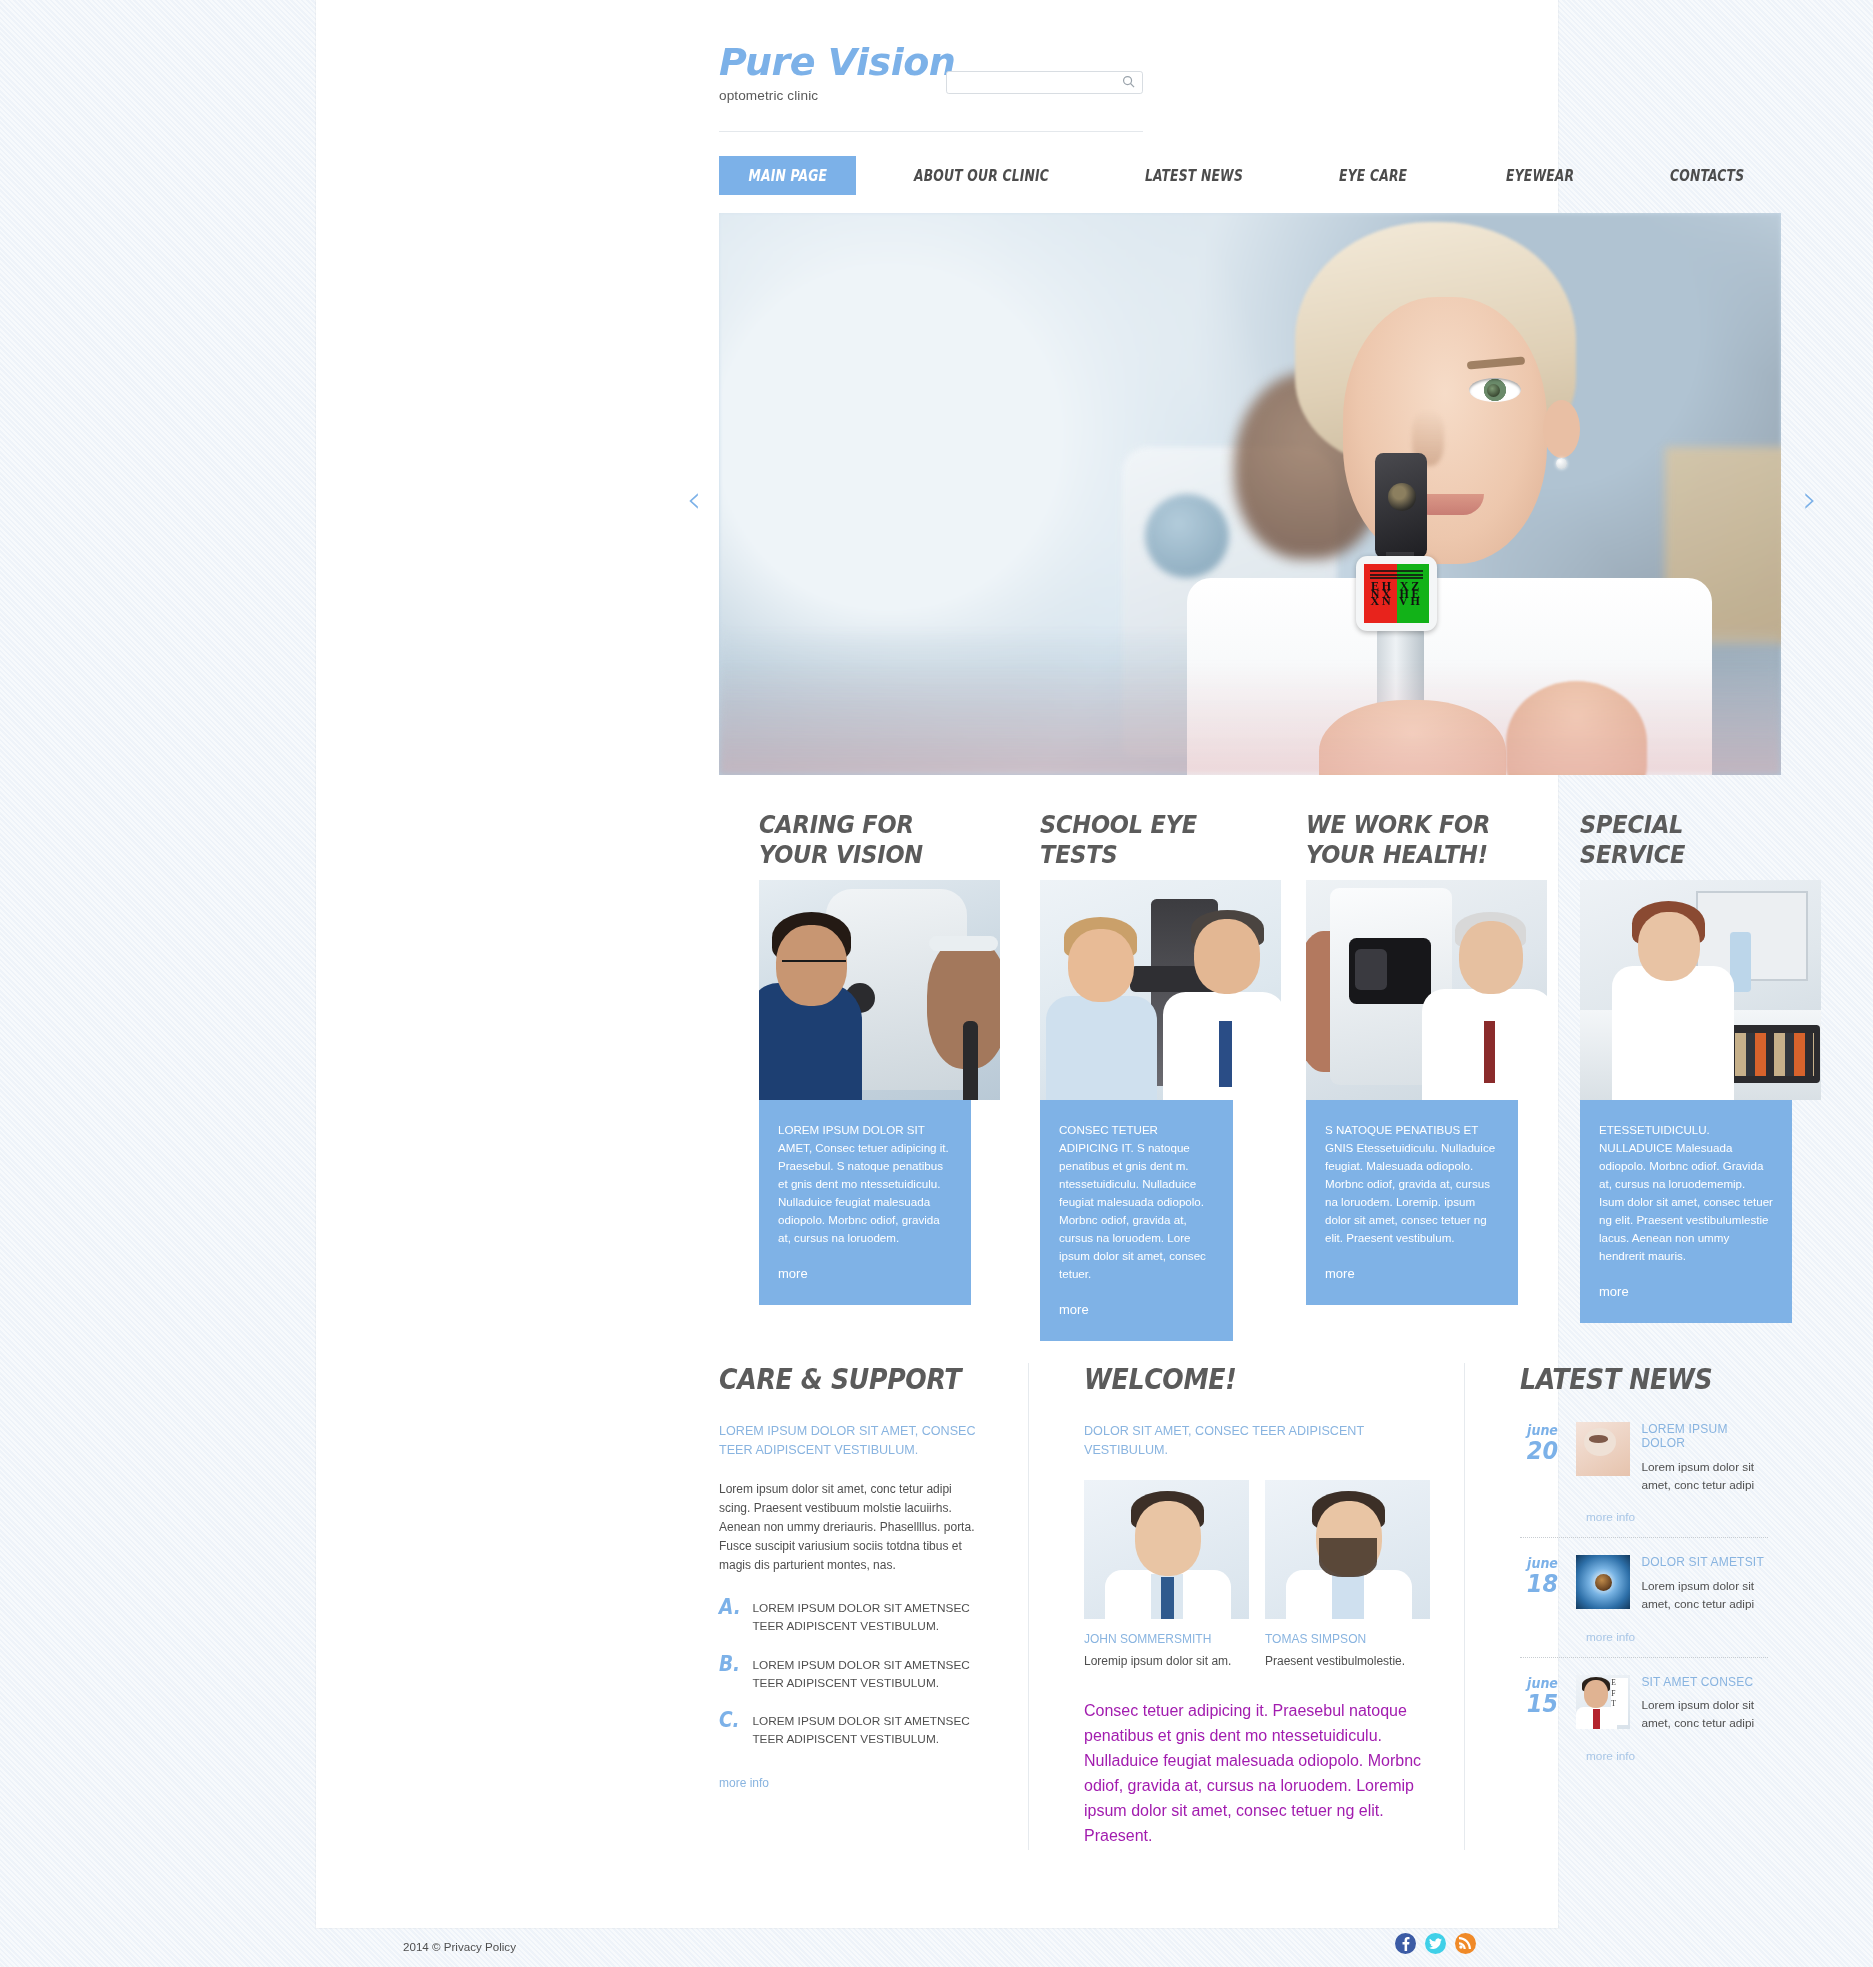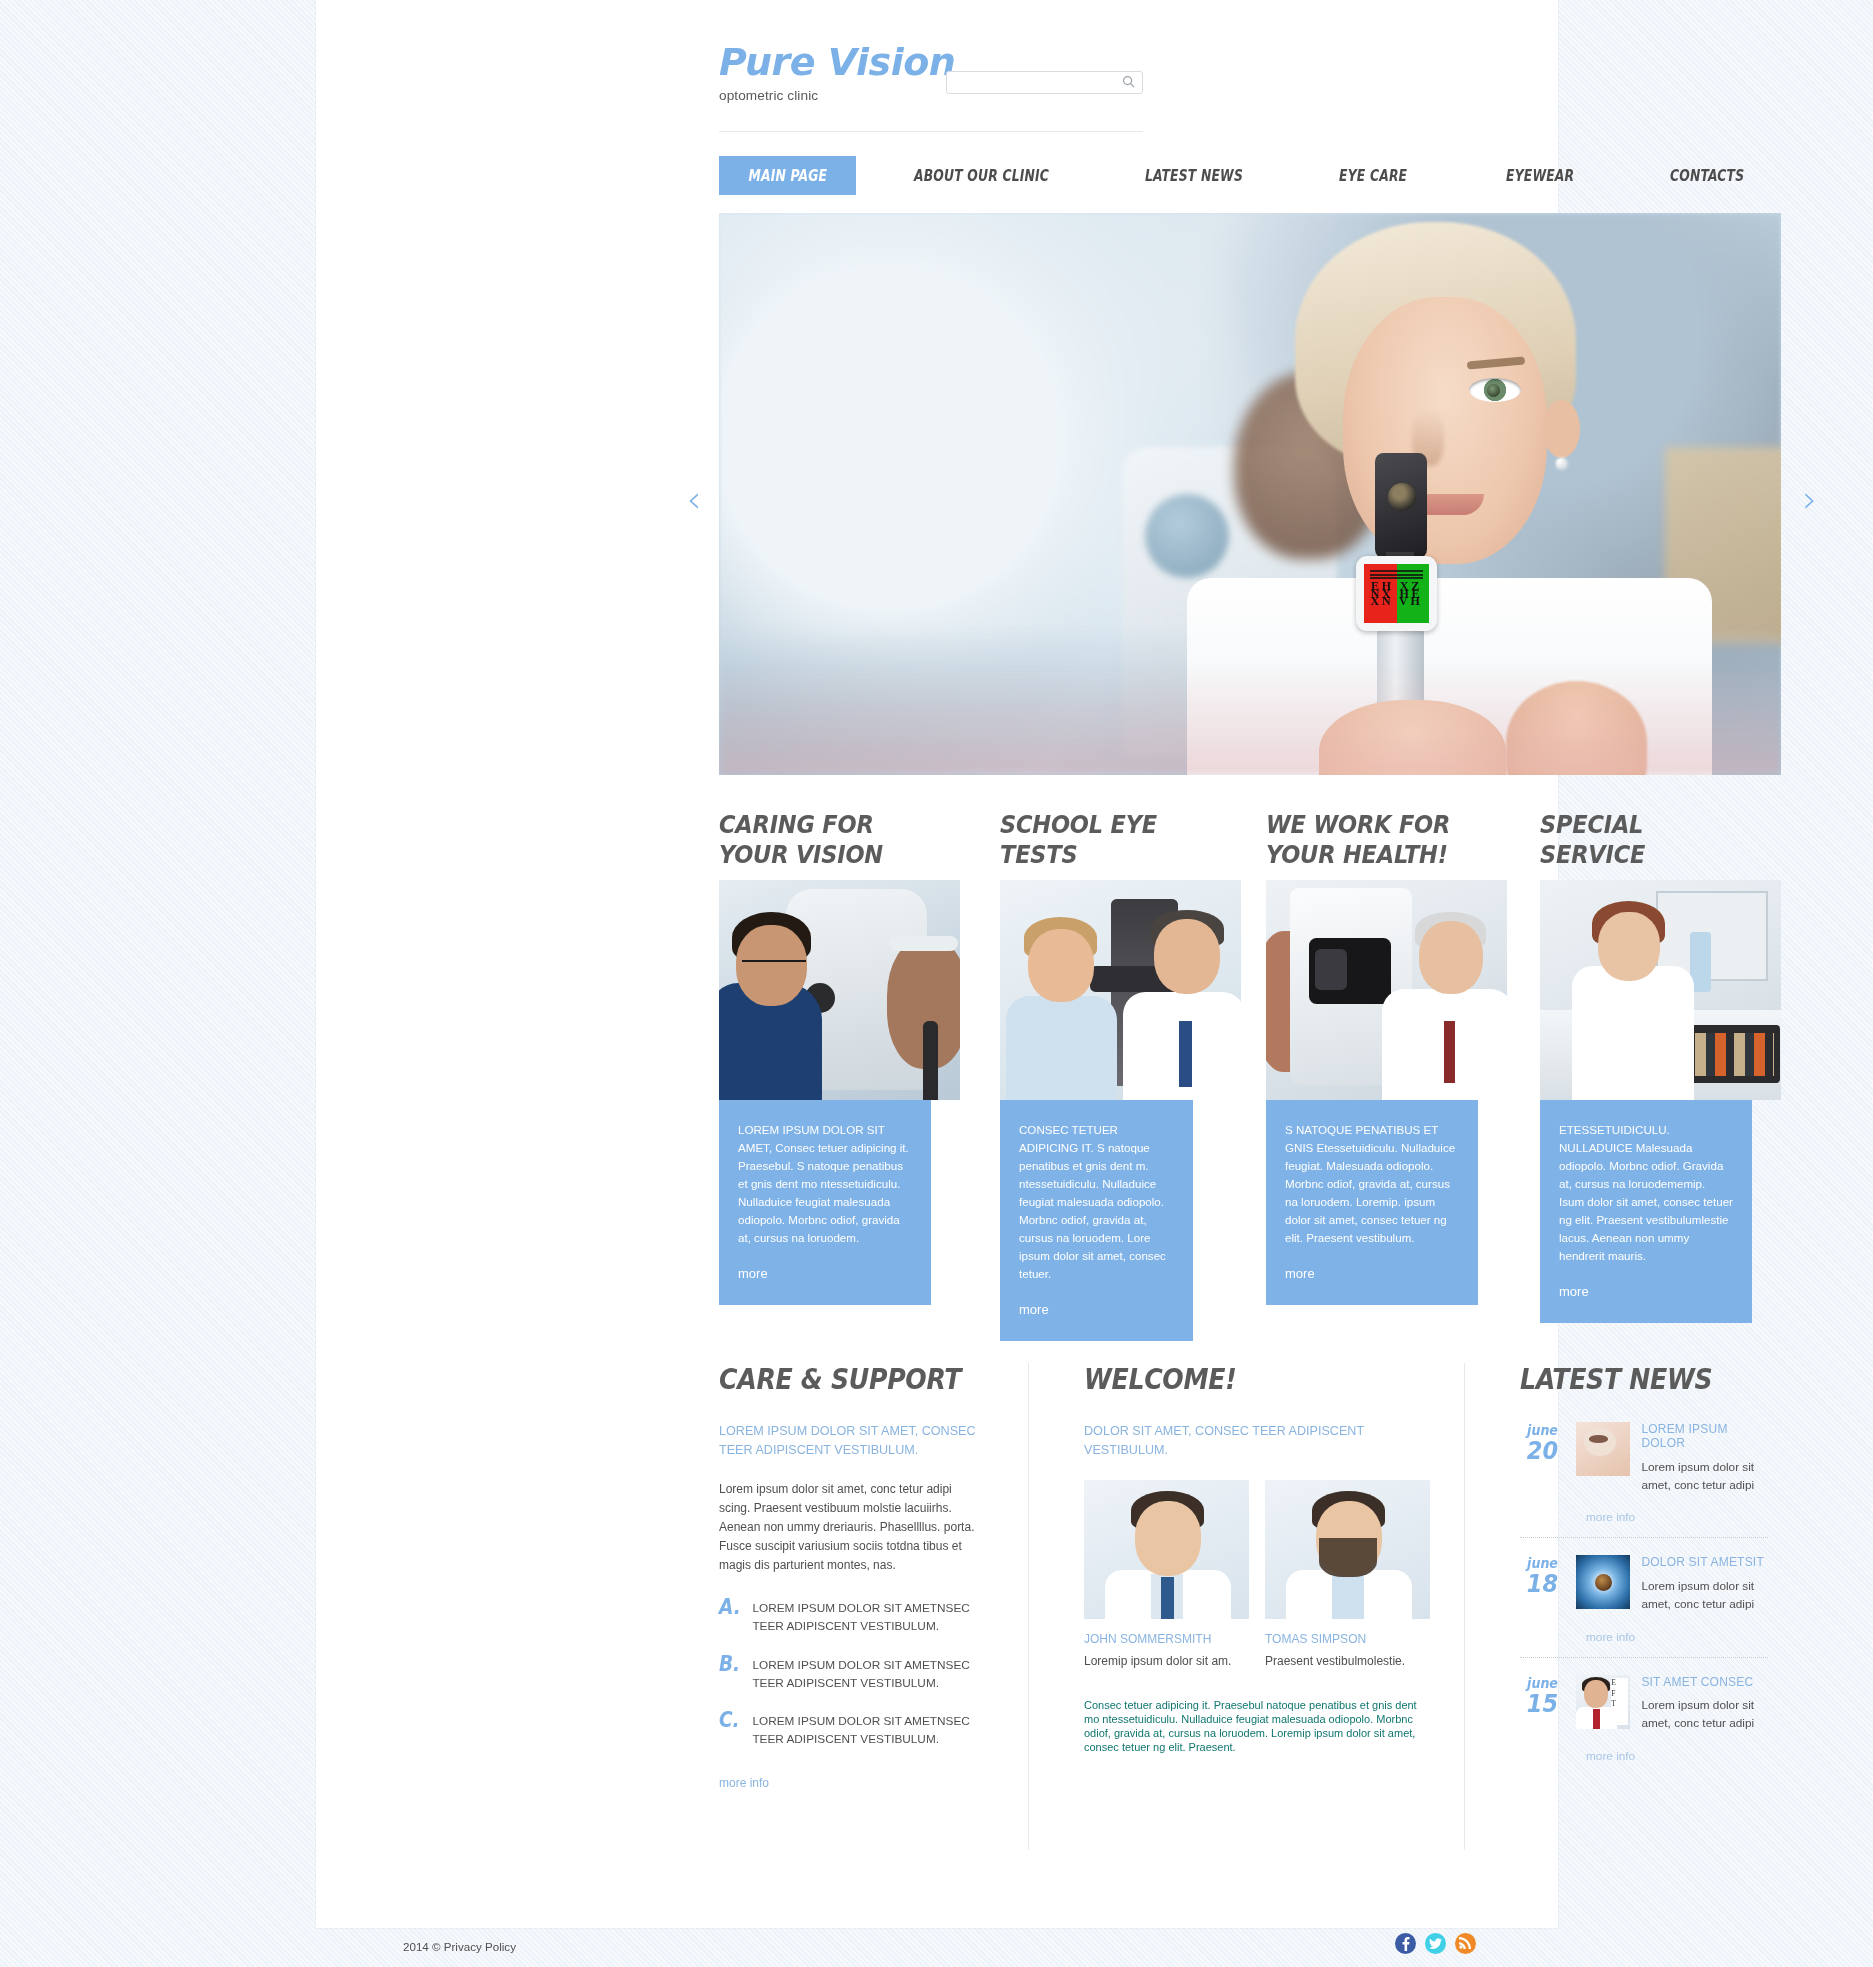--- a/index.html
+++ b/index.html
@@ -295,20 +295,21 @@
   
   .cards {
     position: absolute;
     left: 403px; top: 810px;
     width: 1062px;
   }
   .card {
     position: absolute;
     top: 0;
     width: 212px;
+    margin-left: 40px;
   }
   .card-title {
     font-family: "DejaVu Sans Condensed", "Liberation Sans Narrow", "Liberation Sans", sans-serif;
     font-weight: bold;
     font-style: italic;
     font-size: 25px;
     line-height: 30px;
     color: #5b5b5b;
     letter-spacing: -0.2px;
     height: 70px;
@@ -460,23 +461,23 @@
     text-decoration: none;
     display: block;
   }
   .doc-desc {
     color: #4f4f4f;
     font-size: 12px;
     margin-top: 5.6px;
     line-height: 18px;
   }
   .welcome-para {
-    color: #0f766e;
-    font-size: 11px;
-    line-height: 14px;
+    color: #a21caf;
+    font-size: 16px;
+    line-height: 25px;
     margin-top: 28px;
   }
 
   
   .news-item {
     display: flex;
     gap: 11.2px;
     padding-bottom: 9.4px;
     position: relative;
   }

